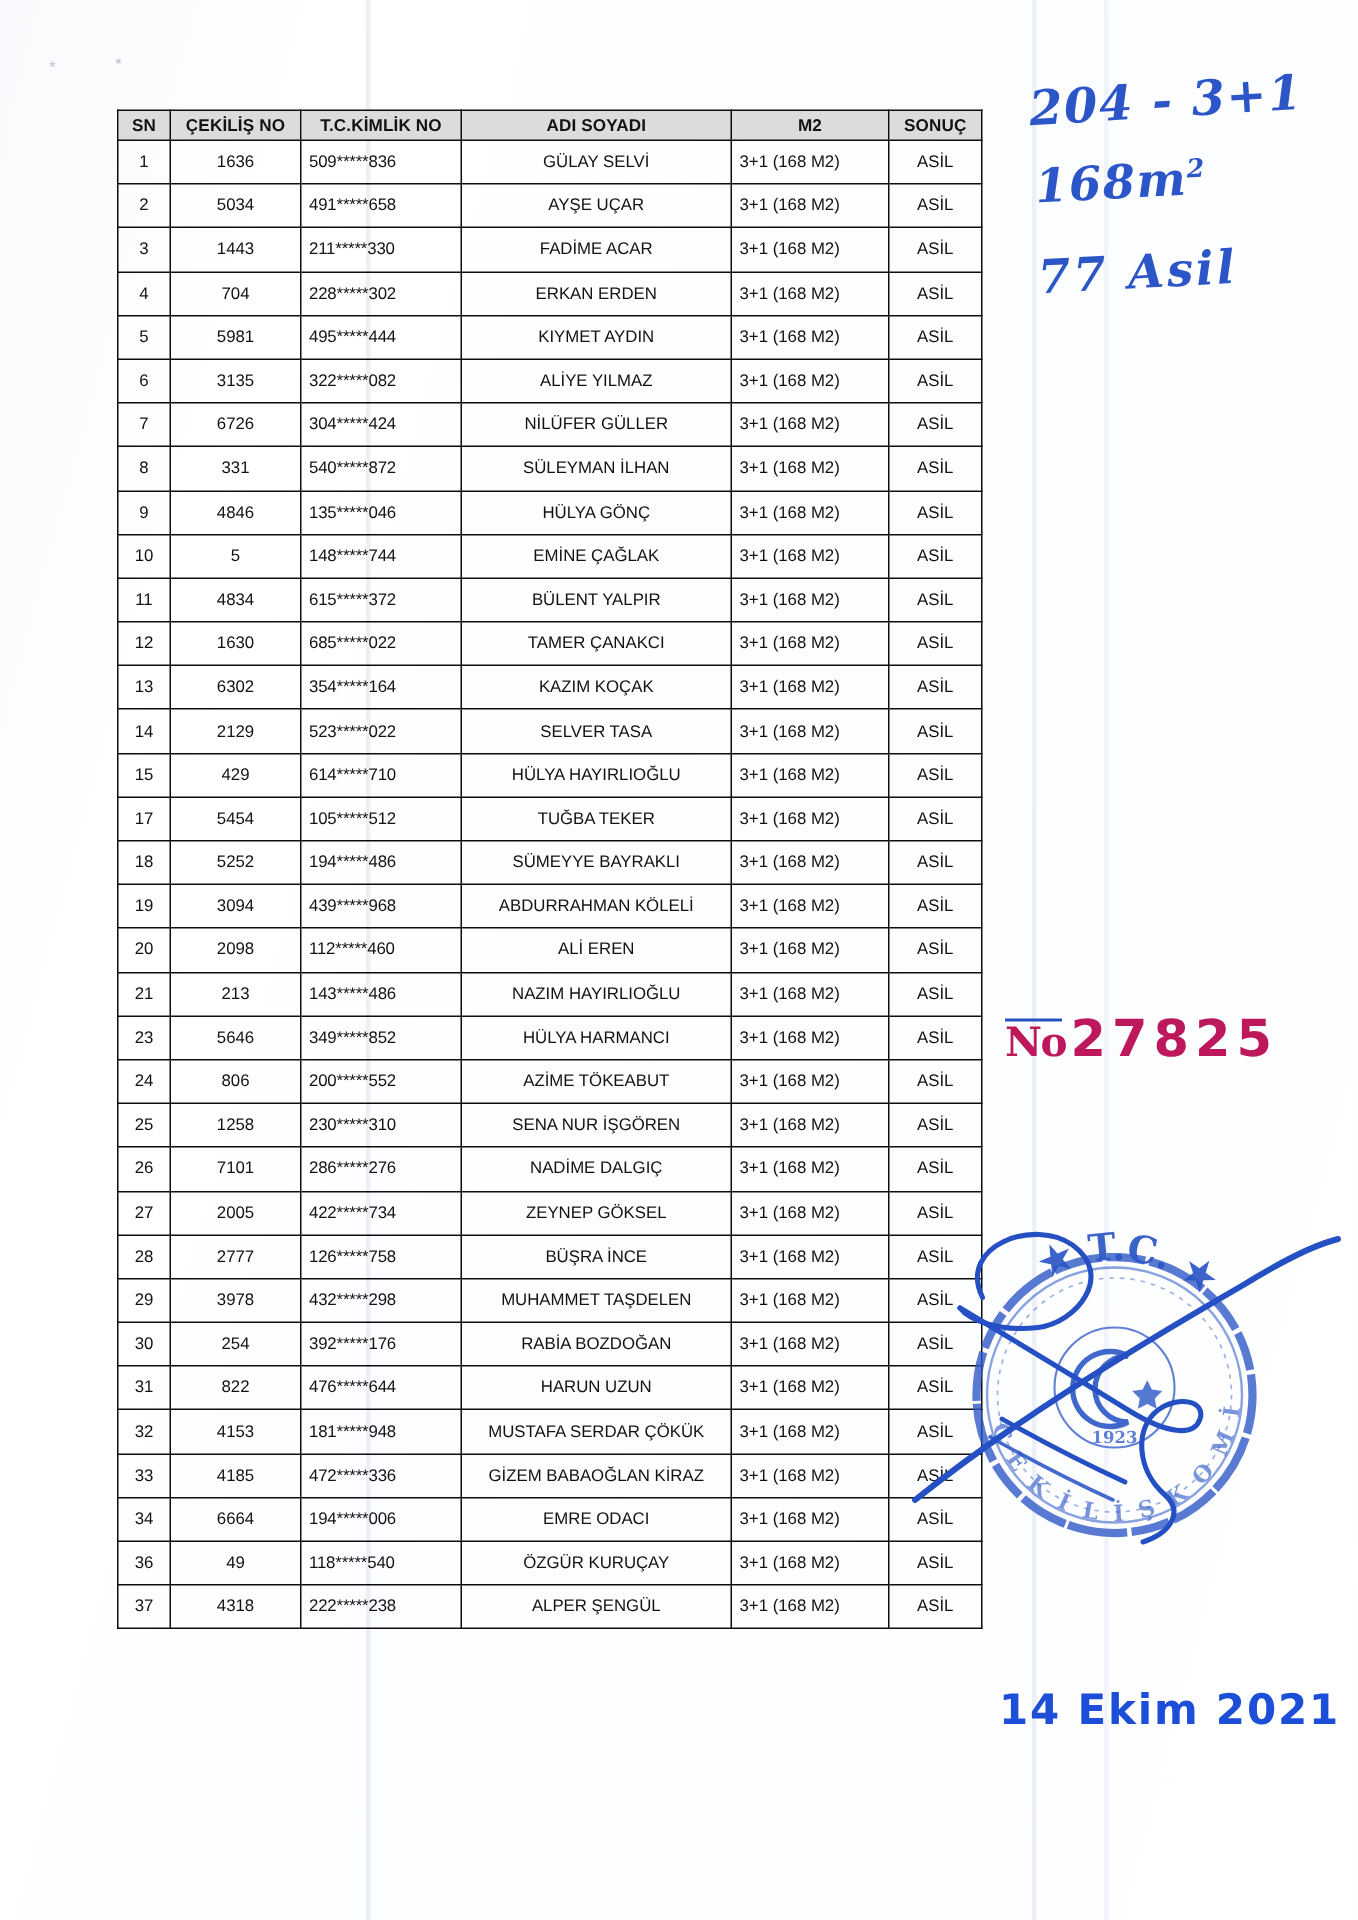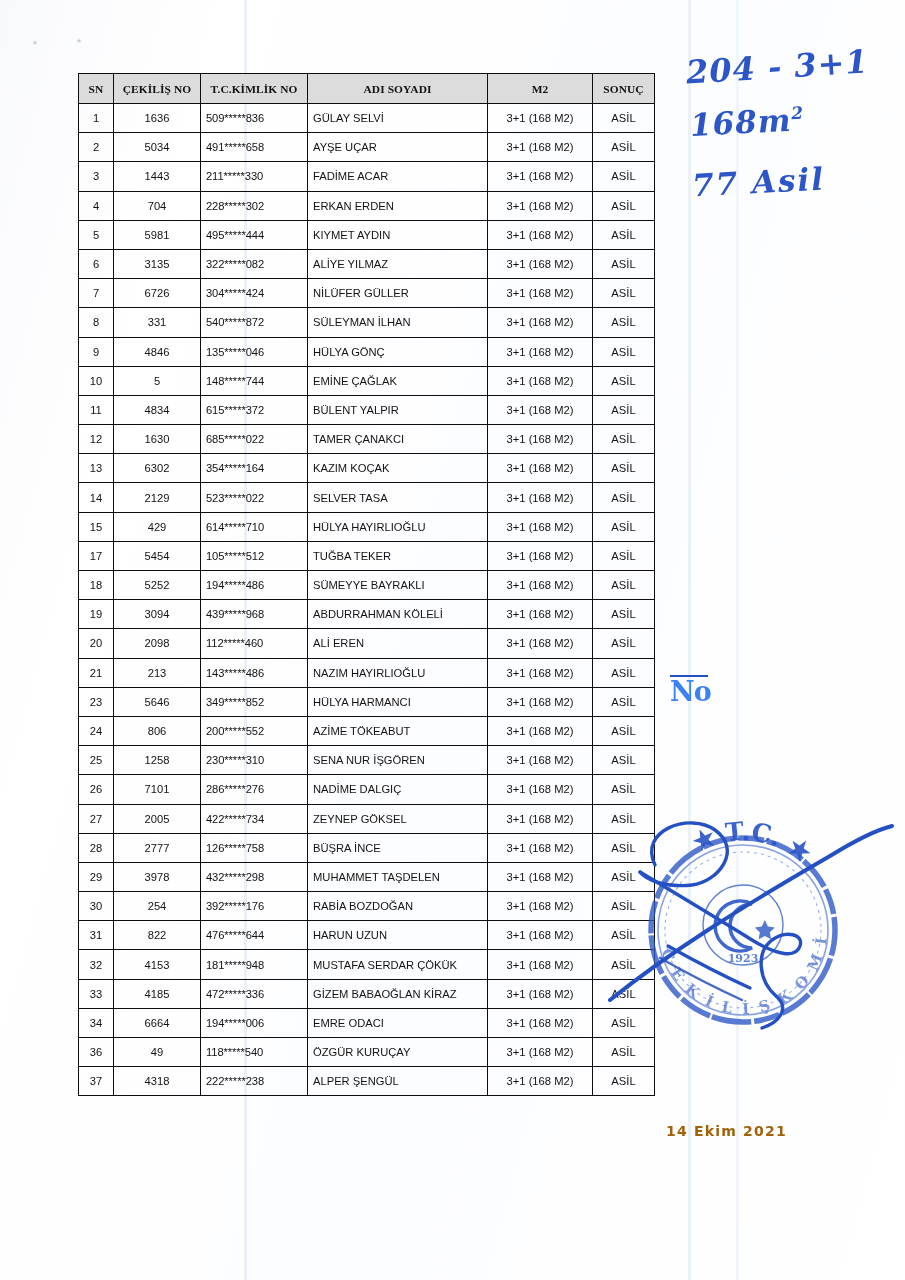--- a/index.html
+++ b/index.html
@@ -64,37 +64,36 @@
     padding: 0 5px;
     box-sizing: border-box;
     white-space: nowrap;
     overflow: hidden;
   }
   table.list thead th {
     background: #dcdcdc;
     font-weight: bold;
     font-size: 11.4px;
     text-align: center;
-    height: 30px;
+    height: 20px;
     letter-spacing: .1px;
-    font-family: Liberation Serif, serif;
   }
   
   col.c-sn      { width: 35px; }
   col.c-cekilis { width: 87px; }
   col.c-tc      { width: 107px; }
   col.c-ad      { width: 180px; }
   col.c-m2      { width: 105px; }
   col.c-sonuc   { width: 62px; }
 
   td.sn      { text-align: center; }
   td.cekilis { text-align: center; }
   td.tc      { text-align: left; padding-left: 4px; letter-spacing: -0.1px; }
-  td.ad      { text-align: left; padding-left: 5px; }
-  td.m2      { text-align: center; padding-left: 4px; margin-top: 39px; }
+  td.ad      { text-align: center; padding-left: 5px; }
+  td.m2      { text-align: left; padding-left: 4px; margin-top: 39px; }
   td.sonuc   { text-align: center; }
 
   
   .hand {
     position: absolute;
     color: #2c56c8;
     font-family: "DejaVu Serif", serif;
     font-style: italic;
     font-weight: bold;
     pointer-events: none;
@@ -105,21 +104,21 @@
   .hand-note-3 { left: 692px; top: 164px; font-size: 31px; transform: rotate(-3deg); letter-spacing: 2px; }
   .sup-2 { font-size: 17px; vertical-align: super; }
 
   
   .no-stamp {
     position: absolute;
     left: 670px;
     top: 676px;
     display: flex;
     align-items: center;
-    color: #3b82f6;
+    color: #be185d;
     pointer-events: none;
   }
   .no-stamp .glyph {
     font-family: "DejaVu Serif", serif;
     font-weight: bold;
     font-size: 27px;
     letter-spacing: -1px;
     line-height: 1;
     position: relative;
     top: 2px;
@@ -138,24 +137,24 @@
     letter-spacing: 4px;
     line-height: 1;
     margin-left: 3px;
   }
 
   
   .date-stamp {
     position: absolute;
     left: 666px;
     top: 1123px;
-    color: #a16207;
+    color: #1d4ed8;
     font-family: "DejaVu Sans", sans-serif;
     font-weight: bold;
-    font-size: 14px;
+    font-size: 28px;
     letter-spacing: 1.2px;
     pointer-events: none;
   }
 
   
   .seal-area {
     position: absolute;
     left: 600px;
     top: 800px;
     width: 305px;
@@ -470,20 +469,21 @@
       </tbody>
   </table>
 </div>
 
 <div class="hand hand-note-1">204 - 3+1</div>
 <div class="hand hand-note-2"><span>168m</span><span class="sup-2">2</span></div>
 <div class="hand hand-note-3">77 Asil</div>
 
 <div class="no-stamp">
   <span class="glyph">No</span>
+  <span class="digits">27825</span>
 </div>
 
 <div class="seal-area">
   <svg width="305" height="255" viewBox="0 0 305 255">
     <defs>
       <path id="arcTop" d="M 53,130 A 90,90 0 0 1 233,130"></path>
       <path id="arcBot" d="M 59,130 A 84,84 0 0 0 227,130"></path>
     </defs>
 
     <g stroke="#2b56c6" fill="none" opacity="0.92">

